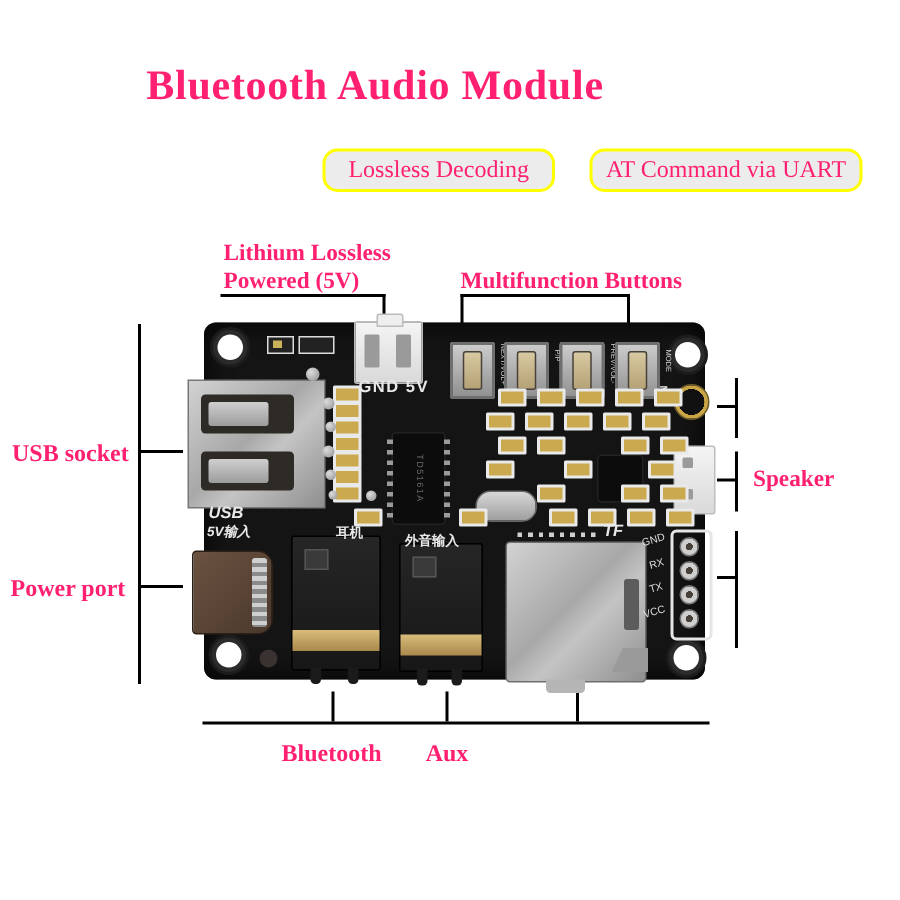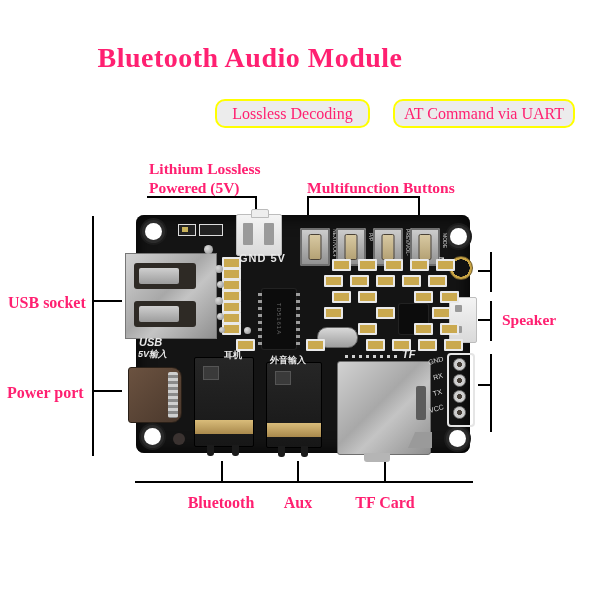--- a/index.html
+++ b/index.html
@@ -63,21 +63,20 @@
   <div class="abs callout" style="left:149px;top:159px;">
     <span class="ln">Lithium Lossless</span>
     <span class="ln">Powered (5V)</span>
   </div>
   <div class="abs callout" style="left:307px;top:178px;">Multifunction Buttons</div>
   <div class="abs callout" style="left:7px;top:383px;font-size:16px;">Power port</div>
   <div class="abs callout" style="left:8px;top:293px;font-size:16px;">USB socket</div>
   <div class="abs callout" style="left:502px;top:310px;">Speaker</div>
   <div class="abs callout" style="left:171px;top:493px;width:100px;text-align:center;font-size:16px;">Bluetooth</div>
   <div class="abs callout" style="left:262px;top:493px;width:72px;text-align:center;font-size:16px;">Aux</div>
-  <div class="abs callout" style="left:342px;top:493px;width:86px;text-align:center;font-size:16px;">TF Card</div>
 
   <div id="lines">
       <div class="line" style="left: 147px; top: 196px; width: 110px; height: 2px;"></div>
       <div class="line" style="left: 255px; top: 196px; width: 2px; height: 21px;"></div>
       <div class="line" style="left: 307px; top: 196px; width: 113px; height: 2px;"></div>
       <div class="line" style="left: 307px; top: 196px; width: 2px; height: 21px;"></div>
       <div class="line" style="left: 418px; top: 196px; width: 2px; height: 21px;"></div>
       <div class="line" style="left: 92px; top: 216px; width: 2px; height: 240px;"></div>
       <div class="line" style="left: 94px; top: 300px; width: 28px; height: 2px;"></div>
       <div class="line" style="left: 94px; top: 390px; width: 28px; height: 2px;"></div>

